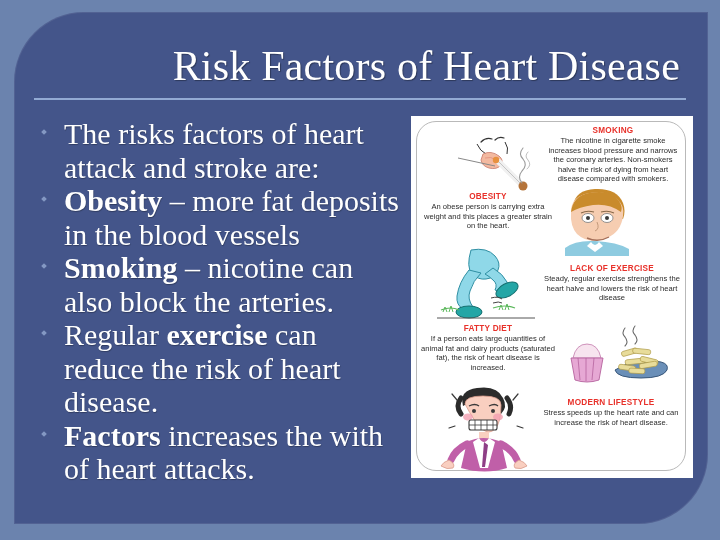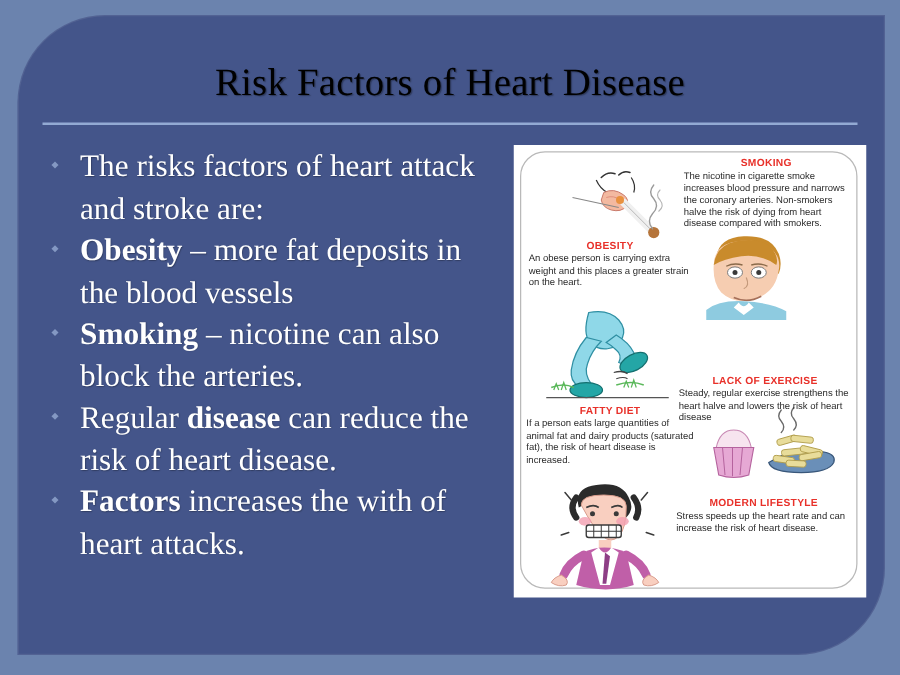--- a/index.html
+++ b/index.html
@@ -41,23 +41,23 @@
     border-top-right-radius: 0;
     border-bottom-left-radius: 0;
     box-shadow: inset 0 0 0 1px rgba(255,255,255,0.08);
   }
 
   .slide-title {
     position: absolute;
     left: 40px;
     top: 44px;
     width: 640px;
-    text-align: center;
-    color: #000000;
-    font-size: 31px;
+    text-align: right;
+    color: #ffffff;
+    font-size: 42px;
     line-height: 44px;
     letter-spacing: 0.2px;
     text-shadow: 1px 1px 1px rgba(0,0,0,0.35);
     white-space: nowrap;
   }
 
   .title-rule {
     position: absolute;
     left: 34px;
     top: 98px;
@@ -72,21 +72,21 @@
     left: 26px;
     top: 117px;
     width: 378px;
   }
 
   .bullet-row {
     position: relative;
     display: block;
     padding-left: 38px;
     color: #ffffff;
-    font-size: 25px;
+    font-size: 30px;
     line-height: 33.5px;
     text-shadow: 0.5px 0.5px 1px rgba(0,0,0,0.3);
   }
 
   .bullet-marker {
     position: absolute;
     left: 16px;
     top: 13px;
     width: 4px;
     height: 4px;
@@ -130,27 +130,27 @@
     letter-spacing: 0.25px;
     text-align: center;
     line-height: 10px;
   }
 
   .pic-body {
     color: #2b2b2b;
     font-family: "Liberation Sans", "DejaVu Sans", sans-serif;
     font-size: 7.6px;
     line-height: 9.6px;
-    text-align: left;
+    text-align: center;
   }
 
   
   .sec-smoking   { left: 136px; top: 10px;  width: 132px; }
   .sec-obesity   { left: 12px;  top: 76px;  width: 130px; }
-  .sec-exercise  { left: 132px; top: 148px; width: 138px; margin-top: 36px; }
+  .sec-exercise  { left: 132px; top: 148px; width: 138px; }
   .sec-fatty     { left: 10px;  top: 208px; width: 134px; }
   .sec-modern    { left: 130px; top: 282px; width: 140px; }
 
   .art { position: absolute; }
 
   
   .art-cig { left: 14px; top: 12px; width: 116px; height: 70px; }
   
   .art-face { left: 146px; top: 66px; width: 84px; height: 74px; }
   
@@ -171,21 +171,21 @@
   <div class="inner-panel"></div>
 
   <div class="slide-title">Risk Factors of Heart Disease</div>
 
   <div class="title-rule"></div>
 
   <div class="bullets" id="bullet-list">
       <div class="bullet-row"><span class="bullet-marker"></span><span class="bullet-text"><span>The risks factors of heart attack and stroke are:</span></span></div>
       <div class="bullet-row"><span class="bullet-marker"></span><span class="bullet-text"><b>Obesity</b><span> – more fat deposits in the blood vessels</span></span></div>
       <div class="bullet-row"><span class="bullet-marker"></span><span class="bullet-text"><b>Smoking</b><span> – nicotine can also block the arteries.</span></span></div>
-      <div class="bullet-row"><span class="bullet-marker"></span><span class="bullet-text"><span>Regular </span><b>disease</b><span> can reduce the risk of heart disease.</span></span></div>
+      <div class="bullet-row"><span class="bullet-marker"></span><span class="bullet-text"><span>Regular </span><b>exercise</b><span> can reduce the risk of heart disease.</span></span></div>
       <div class="bullet-row"><span class="bullet-marker"></span><span class="bullet-text"><b>Factors</b><span> increases the with of heart attacks.</span></span></div>
     </div>
 
   <div class="picture">
     <div class="picture-inner-frame"></div>
 
     <svg class="art art-cig" viewBox="0 0 116 70">
       <path d="M56 14 q5 -5 11 -3 M70 12 q4 -4 9 -2" stroke="#333" stroke-width="1.2" fill="none" stroke-linecap="round"></path>
       <path d="M52 16 q3 7 9 10" stroke="#333" stroke-width="1" fill="none"></path>
       <path d="M80 14 q4 6 2 12" stroke="#333" stroke-width="1" fill="none"></path>

